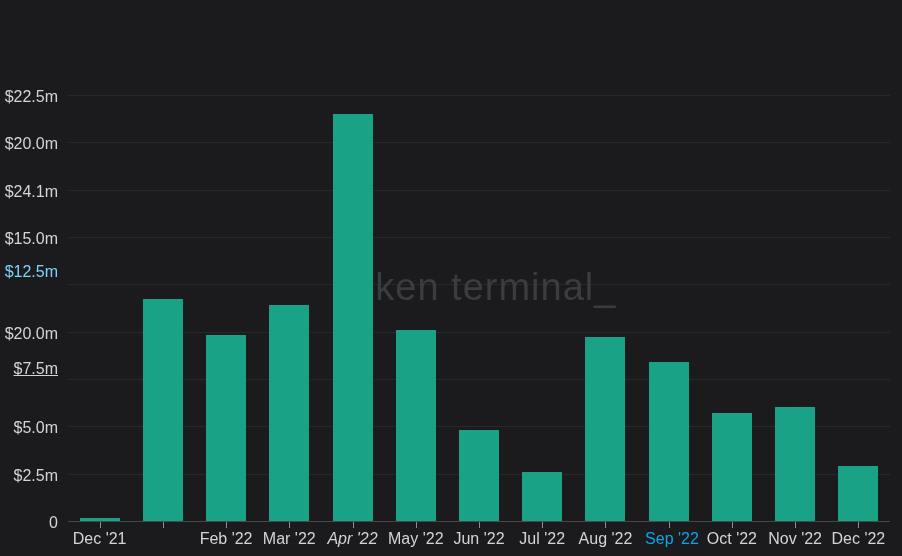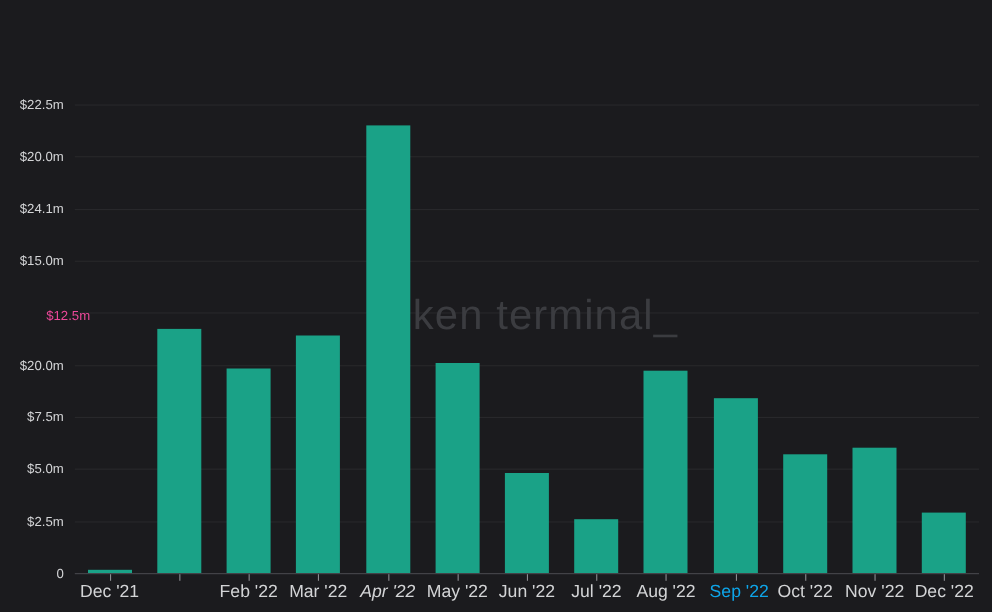--- a/index.html
+++ b/index.html
@@ -54,21 +54,21 @@
     left: 68px;
     width: 822px;
     height: 1px;
     background: #47484c;
     z-index: 3;
   }
   .y-label {
     position: absolute;
     width: 58px;
     text-align: right;
-    font-size: 12px;
+    font-size: 16px;
     color: #d3d4d6;
     z-index: 2;
   }
   .bar {
     position: absolute;
     width: 40px;
     z-index: 2;
   }
   .tick {
     position: absolute;
@@ -102,23 +102,23 @@
         <div class="gridline" style="top: 331.667px; background: rgb(40, 40, 43);"></div>
         <div class="gridline" style="top: 379px; background: rgb(40, 40, 43);"></div>
         <div class="gridline" style="top: 426.333px; background: rgb(40, 40, 43);"></div>
         <div class="gridline" style="top: 473.667px; background: rgb(40, 40, 43);"></div>
       </div>
     <div id="ylabel-layer">
         <div class="y-label" style="left: 0px; top: 88px; color: rgb(211, 212, 214);">$22.5m</div>
         <div class="y-label" style="left: 0px; top: 135.333px; color: rgb(211, 212, 214);">$20.0m</div>
         <div class="y-label" style="left: 0px; top: 182.667px; color: rgb(211, 212, 214);">$24.1m</div>
         <div class="y-label" style="left: 0px; top: 230px; color: rgb(211, 212, 214);">$15.0m</div>
-        <div class="y-label" style="left: 0px; top: 280px; color: #ec4899; margin-left: 24px;">$12.5m</div>
+        <div class="y-label" style="left: 0px; top: 263px; color: #7dd3fc;">$12.5m</div>
         <div class="y-label" style="left: 0px; top: 324.667px; color: rgb(211, 212, 214);">$20.0m</div>
-        <div class="y-label" style="left: 0px; top: 372px; color: rgb(211, 212, 214);">$7.5m</div>
+        <div class="y-label" style="left: 0px; top: 360px; color: rgb(211, 212, 214); text-decoration: underline;">$7.5m</div>
         <div class="y-label" style="left: 0px; top: 419.333px; color: rgb(211, 212, 214);">$5.0m</div>
         <div class="y-label" style="left: 0px; top: 466.667px; color: rgb(211, 212, 214);">$2.5m</div>
         <div class="y-label" style="left: 0px; top: 514px; color: rgb(211, 212, 214);">0</div>
       </div>
     <div id="bar-layer">
         <div class="bar" style="left: 79.6154px; top: 518.16px; height: 2.84px; background: rgb(26, 162, 135);"></div>
         <div class="bar" style="left: 142.846px; top: 299.48px; height: 221.52px; background: rgb(26, 162, 135);"></div>
         <div class="bar" style="left: 206.077px; top: 335.453px; height: 185.547px; background: rgb(26, 162, 135);"></div>
         <div class="bar" style="left: 269.308px; top: 305.16px; height: 215.84px; background: rgb(26, 162, 135);"></div>
         <div class="bar" style="left: 332.538px; top: 113.933px; height: 407.067px; background: rgb(26, 162, 135);"></div>

